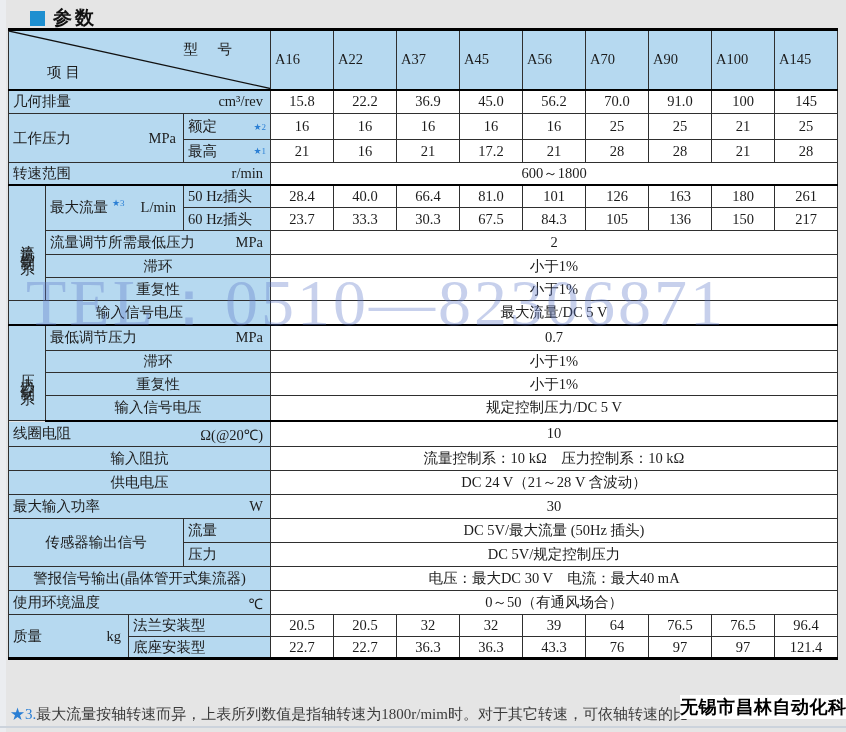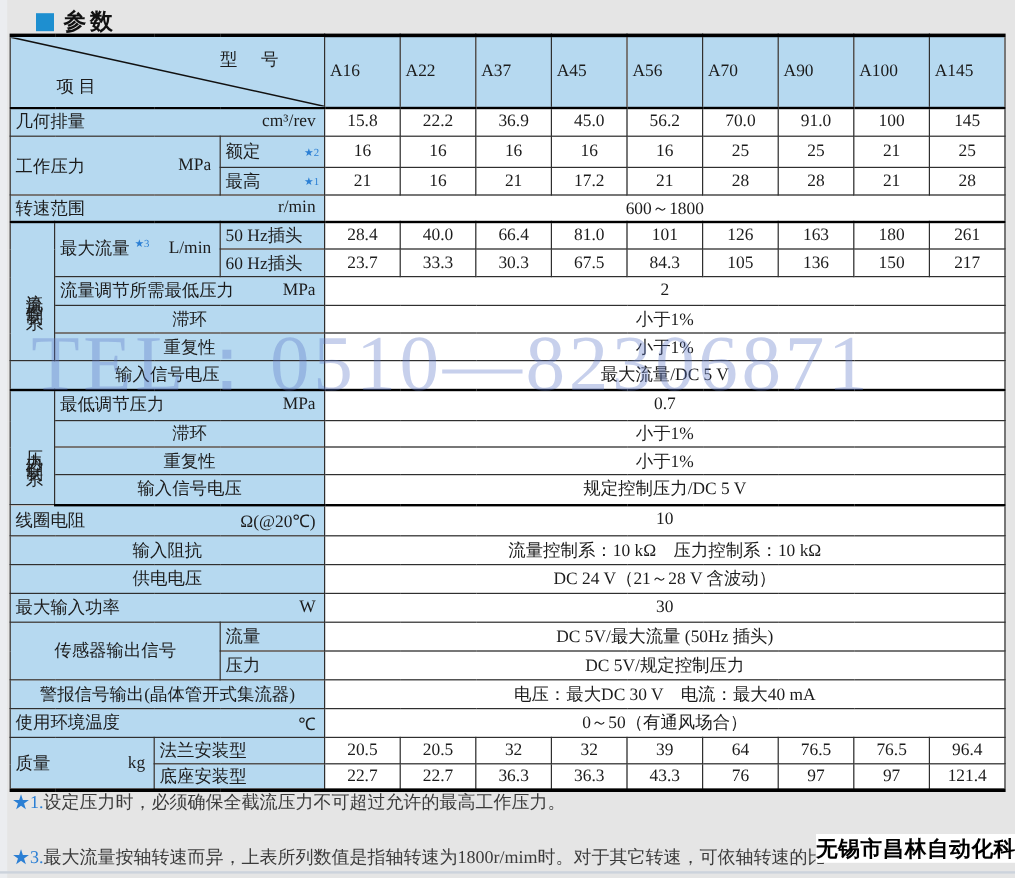--- a/index.html
+++ b/index.html
@@ -345,23 +345,20 @@
       <td class="v">76</td>
       <td class="v">97</td>
       <td class="v">97</td>
       <td class="v">121.4</td>
     </tr>
   </tbody>
     </table>
 
   <div class="wm wm-tel">TEL：0510—82306871</div>
 
-  <div class="fn fn1">
-    <span class="mk">★1.</span><span>设定压力时，必须确保全截流压力不可超过允许的最高工作压力。</span>
-  </div>
   <div class="fn fn3">
     <span class="mk">★3.</span><span>最大流量按轴转速而异，上表所列数值是指轴转速为1800r/mim时。对于其它转速，可依轴转速的比</span>
   </div>
 
   <div class="wm-co">无锡市昌林自动化科技</div>
 
   <div class="edge-bottom"></div>
 </div>
 
 </body></html>

